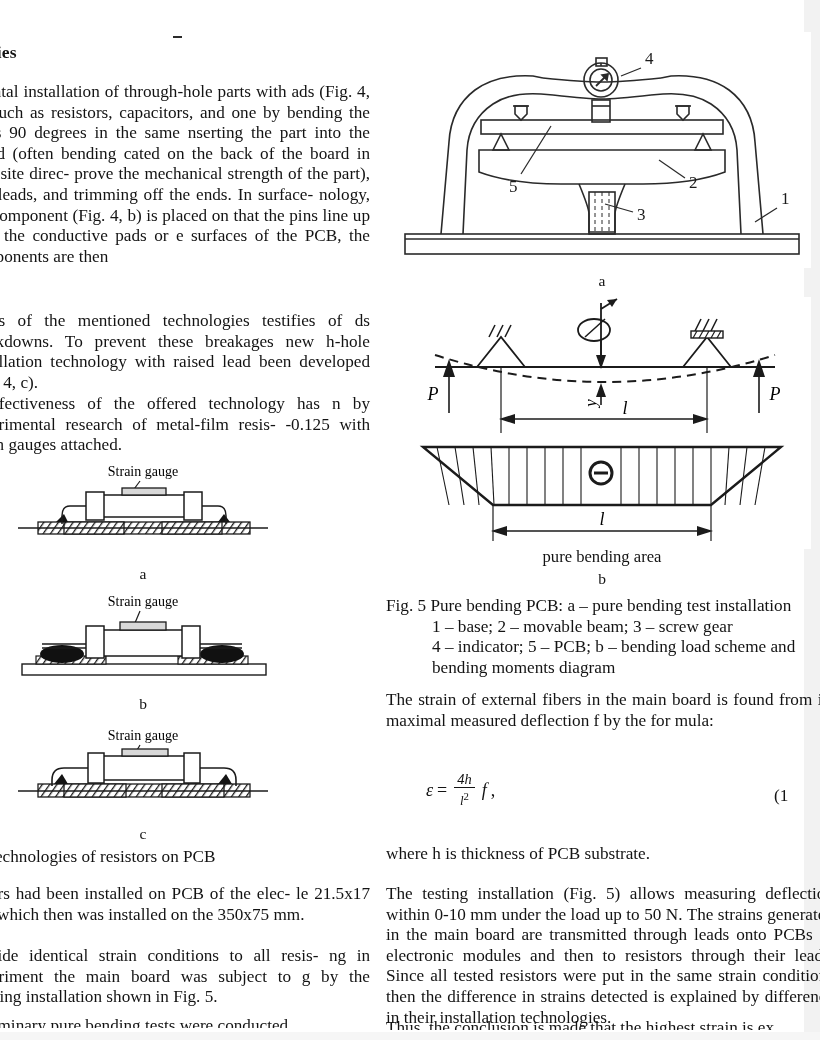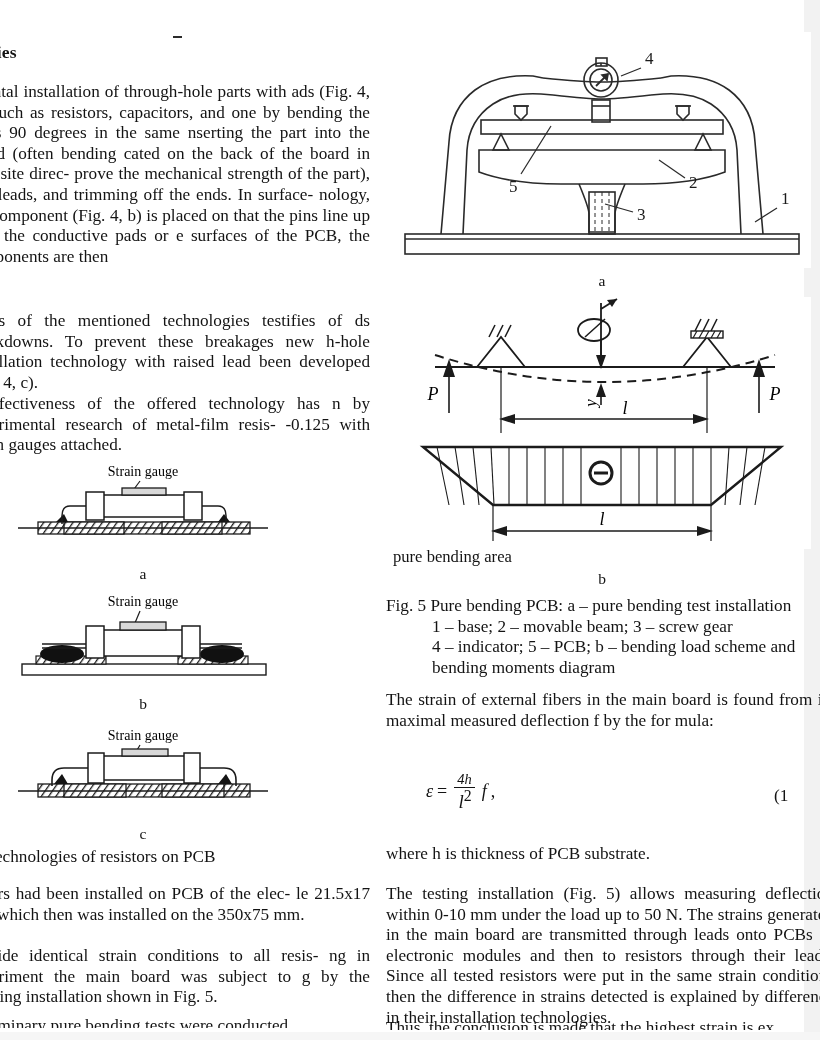--- a/index.html
+++ b/index.html
@@ -139,21 +139,21 @@
   .fig5b {
     position: absolute;
     left: 7px; top: 297px;
     width: 418px; height: 252px;
     background: #fff;
   }
   .fig5b-caption {
     position: absolute;
     left: 7px; top: 547px;
     width: 418px;
-    text-align: left;
+    text-align: center;
     font-size: 16.6px;
   }
   .fig5b-lbl {
     position: absolute;
     left: 7px; top: 570px;
     width: 418px;
     text-align: center;
     font-size: 15.5px;
   }
 
@@ -188,36 +188,36 @@
     left: 40px;
     top: 0;
     font-size: 18px;
     display: flex;
     align-items: center;
     gap: 4px;
   }
   .frac {
     display: inline-flex;
     flex-direction: column;
-    align-items: flex-end;
+    align-items: center;
     vertical-align: middle;
     margin: 0 3px;
   }
   .frac .num {
     font-size: 14.5px;
     line-height: 15px;
     padding: 0 3px;
   }
   .frac .bar {
     width: 100%;
     height: 1.4px;
     background: #131313;
   }
   .frac .den {
-    font-size: 19px;
+    font-size: 13px;
     line-height: 16px;
     padding: 0 3px;
   }
   .ital { font-style: italic; }
   .eqnum {
     position: absolute;
     left: 388px;
     top: 14px;
     font-size: 17.2px;
   }

